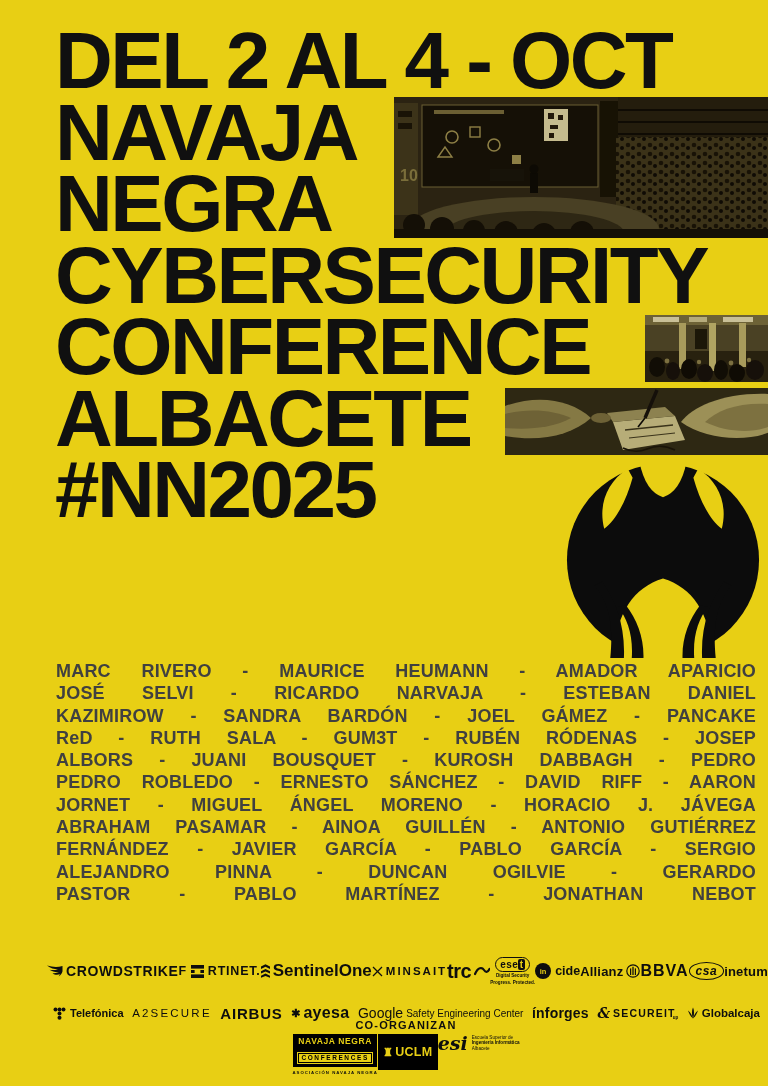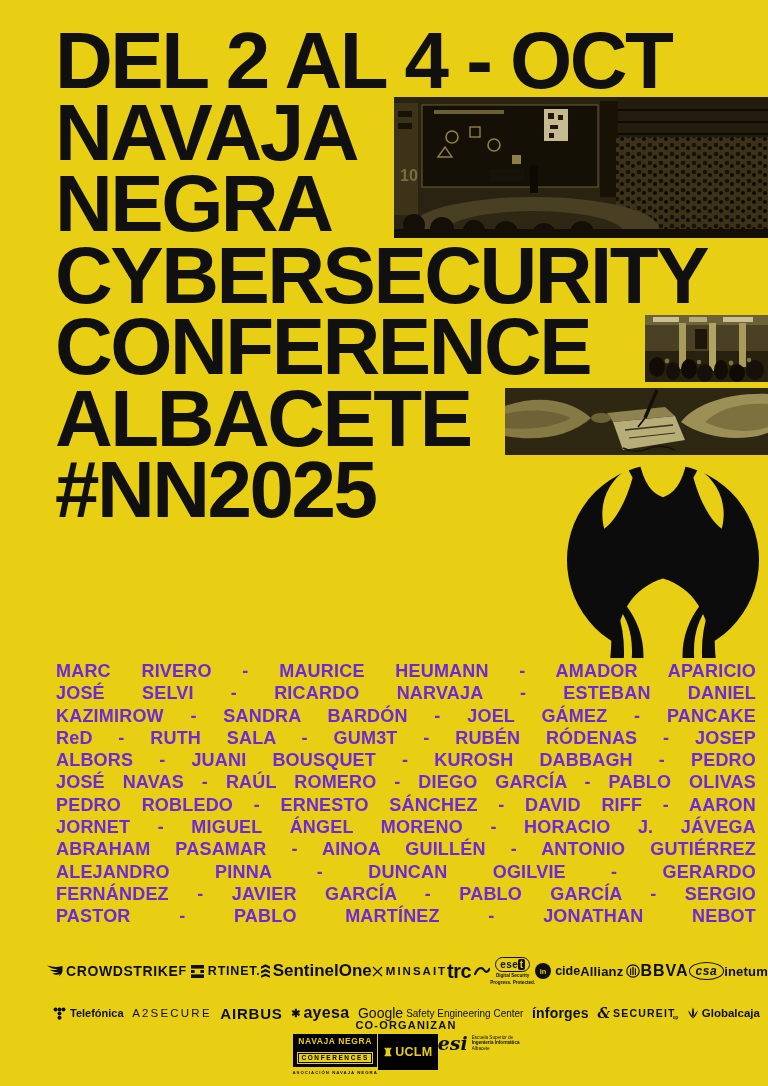--- a/index.html
+++ b/index.html
@@ -31,21 +31,21 @@
   .photo3{left:483px;top:388px;width:265px;height:67px;}
 
   
   .bat{position:absolute;left:543px;top:462px;width:196px;height:196px;}
   .bat svg{display:block;width:100%;height:100%;}
 
   
   .speakers{
     position:absolute;left:34px;top:660px;width:700px;
     font-weight:bold;font-size:18px;line-height:22.3px;letter-spacing:0.2px;
-    color:#6d28d9;
+    color:#404040;
   }
   .speakers .line{text-align:justify;text-align-last:justify;}
 
   
   .sponsor-row{position:absolute;display:flex;align-items:center;justify-content:space-between;}
   .row1{left:24px;top:952px;width:722px;height:38px;}
   .row2{left:30px;top:998px;width:708px;height:30px;}
   .logo{display:flex;align-items:center;gap:3px;white-space:nowrap;}
   .logo svg{display:block;}
 
@@ -220,26 +220,25 @@
       <path d="M138,146 C126,162 119,180 120,202 L132,202 C130,178 136,160 146,148 Z" fill="#0c0c0c"></path>
     </svg>
   </div>
 
   <div class="speakers">
     <div class="line">MARC RIVERO - MAURICE HEUMANN - AMADOR APARICIO</div>
     <div class="line">JOSÉ SELVI - RICARDO NARVAJA - ESTEBAN DANIEL</div>
     <div class="line">KAZIMIROW - SANDRA BARDÓN - JOEL GÁMEZ - PANCAKE</div>
     <div class="line">ReD - RUTH SALA - GUM3T - RUBÉN RÓDENAS - JOSEP</div>
     <div class="line">ALBORS - JUANI BOUSQUET - KUROSH DABBAGH - PEDRO</div>
-    <div class="line">JOSÉ NAVAS - RAÚL ROMERO - DIEGO GARCÍA - PABLO OLIVAS</div>
     <div class="line">PEDRO ROBLEDO - ERNESTO SÁNCHEZ - DAVID RIFF - AARON</div>
     <div class="line">JORNET - MIGUEL ÁNGEL MORENO - HORACIO J. JÁVEGA</div>
     <div class="line">ABRAHAM PASAMAR - AINOA GUILLÉN - ANTONIO GUTIÉRREZ</div>
+    <div class="line">FERNÁNDEZ - JAVIER GARCÍA - PABLO GARCÍA - SERGIO</div>
     <div class="line">ALEJANDRO PINNA - DUNCAN OGILVIE - GERARDO</div>
-    <div class="line">FERNÁNDEZ - JAVIER GARCÍA - PABLO GARCÍA - SERGIO</div>
     <div class="line">PASTOR - PABLO MARTÍNEZ - JONATHAN NEBOT</div>
   </div>
 
   <div class="sponsor-row row1">
     <div class="logo">
       <svg width="17" height="13" viewBox="0 0 17 13">
         <path d="M16.5,1 C11,2.6 6.5,2 1,0.6 C4.5,3.6 8,4.2 12,4.5 C8.5,5.1 6,5.1 3.5,4.8 C6.5,6.9 9.5,7.2 13,7 C10.5,8 8.5,8.2 6.5,8.2 C8.5,9.8 11,10 14,9.3 L12.6,11.4 C14.6,10.4 15.9,8.8 16.5,6.3 Z" fill="#0e0e0e"></path>
       </svg>
       <span class="crowdstrike-label">CROWDSTRIKE</span>
     </div>

